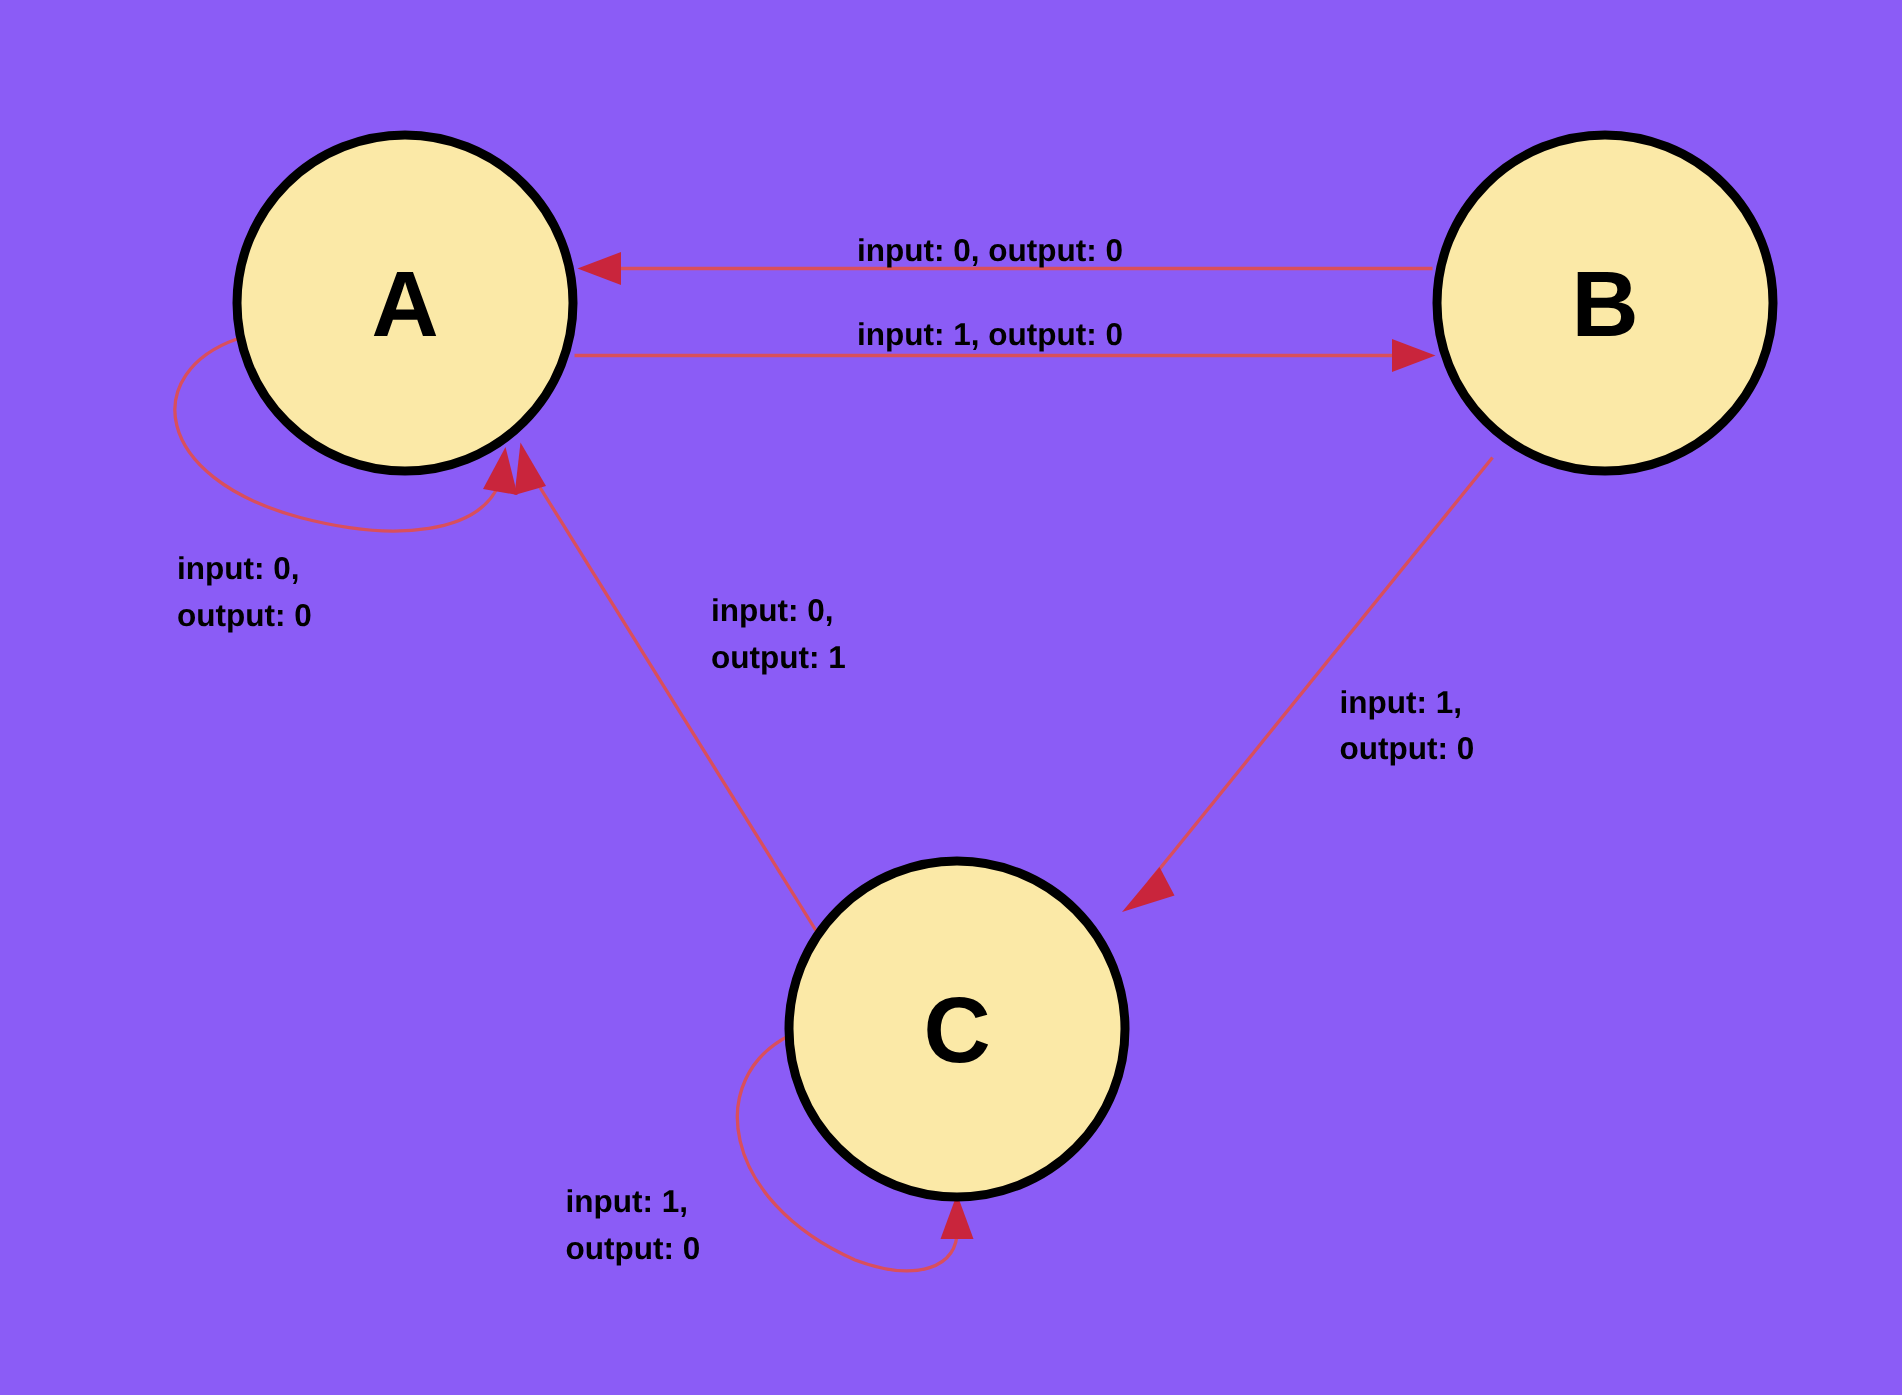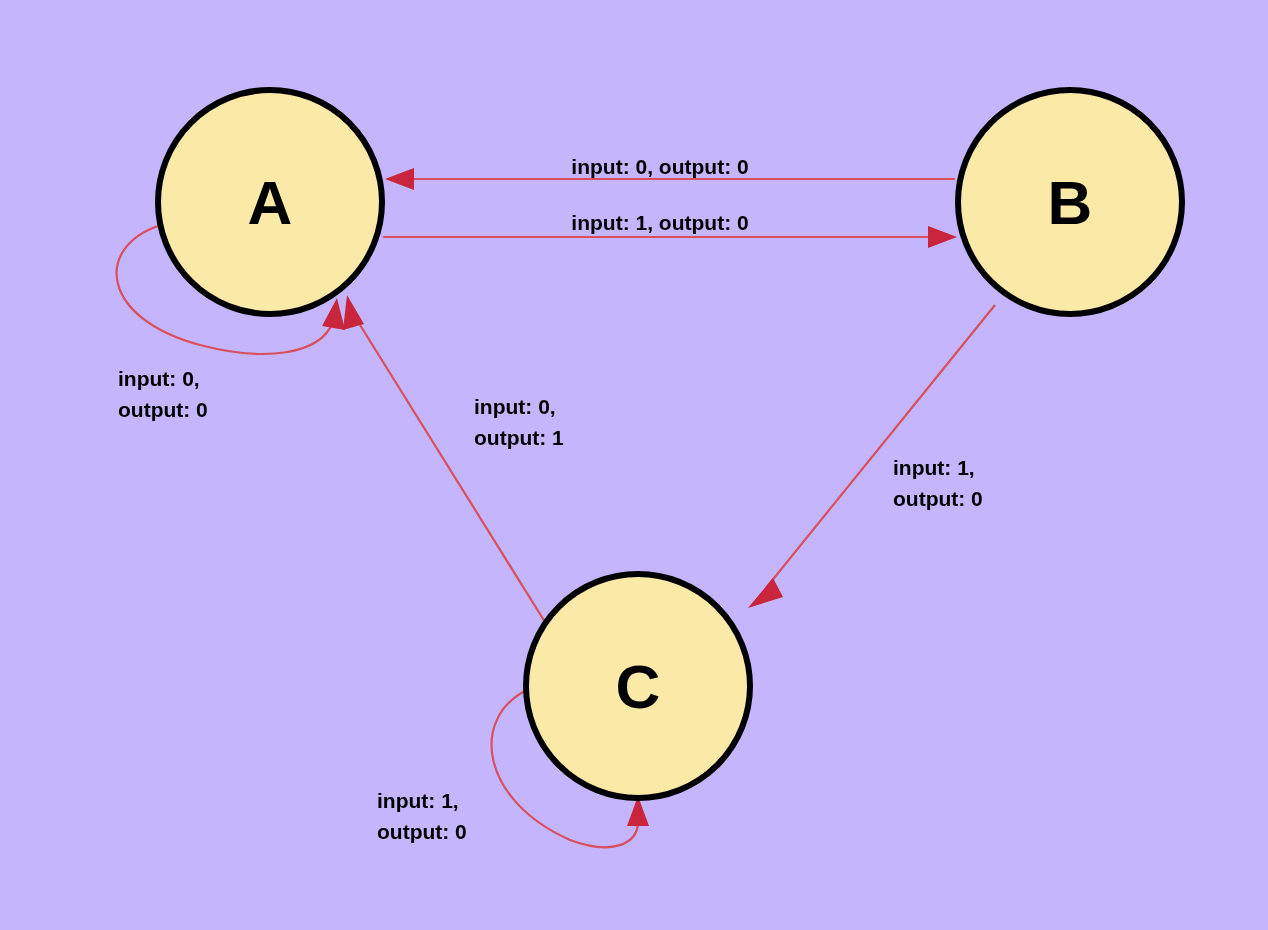--- a/index.html
+++ b/index.html
@@ -8,21 +8,21 @@
     padding: 0;
     background: #ffffff;
   }
   body {
     font-family: "Liberation Sans", sans-serif;
   }
   #diagram-canvas {
     position: relative;
     width: 1268px;
     height: 930px;
-    background: #c4b5fd;
+    background: #8b5cf6;
     overflow: hidden;
   }
   #diagram-svg {
     position: absolute;
     top: 0;
     left: 0;
     width: 1268px;
     height: 930px;
     display: block;
   }

